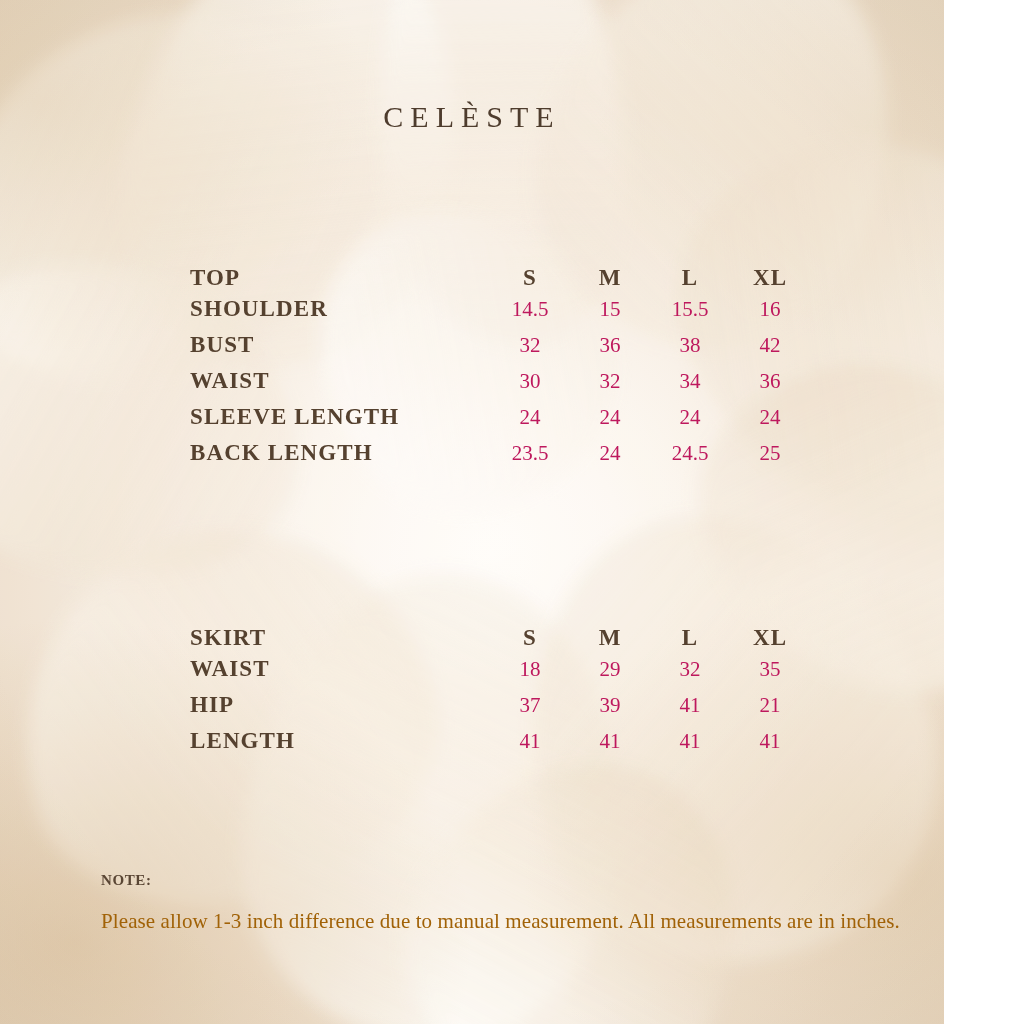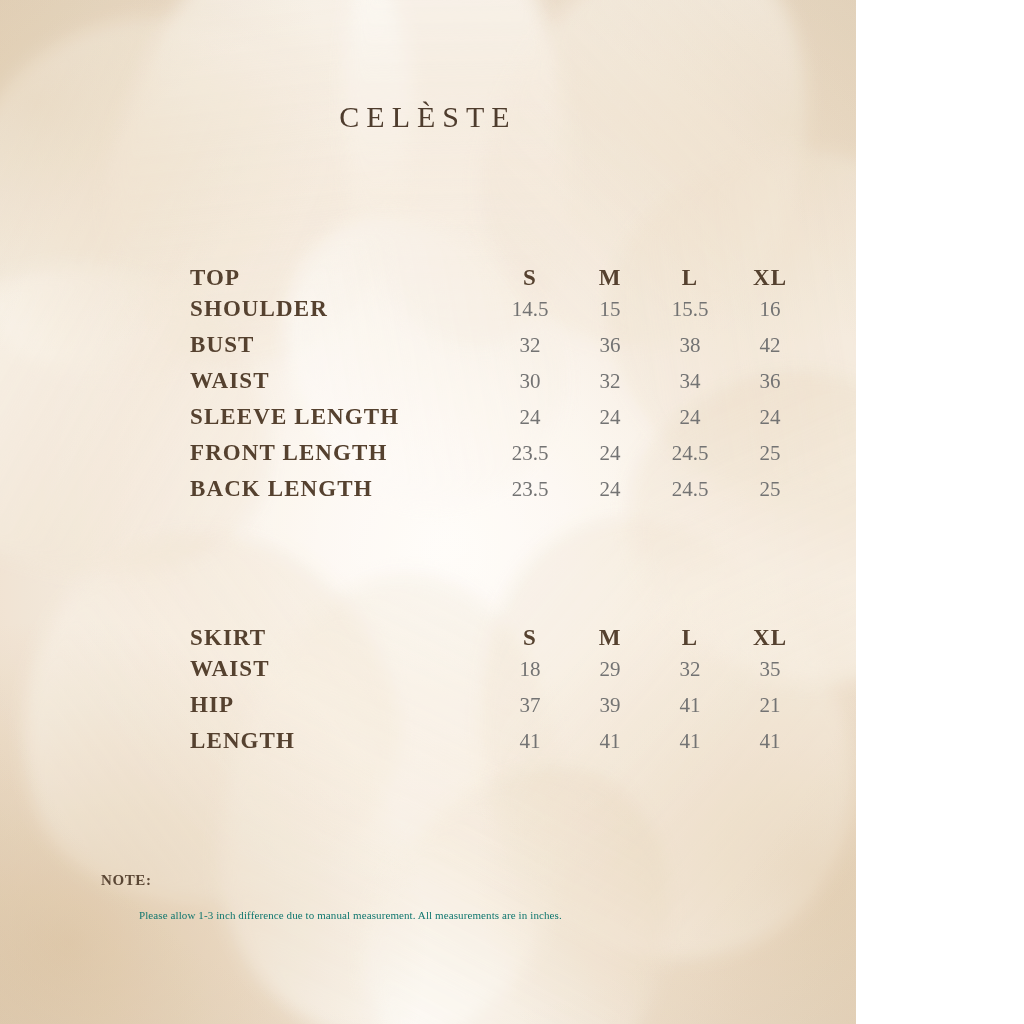--- a/index.html
+++ b/index.html
@@ -7,21 +7,21 @@
     padding: 0;
   }
   body {
     width: 1024px;
     height: 1024px;
     overflow: hidden;
     font-family: "Liberation Serif", serif;
   }
   #page {
     position: relative;
-    width: 856px;
+    width: 944px;
     height: 1024px;
     background: #efe6da;
     overflow: hidden;
   }
 
   
   .bg-layer {
     position: absolute;
     inset: 0;
     pointer-events: none;
@@ -128,42 +128,41 @@
   .size-h {
     text-align: center;
     font-size: 23px;
     font-weight: bold;
     letter-spacing: 1px;
     color: #55412f;
   }
   .val {
     text-align: center;
     font-size: 21px;
-    color: #737373;
+    color: #be185d;
     font-family: "Liberation Serif", serif;
   }
 
   .note {
     position: absolute;
     left: 101px;
     top: 872px;
     width: 840px;
     color: #5a4634;
   }
   .note-title {
     font-size: 15px;
     font-weight: bold;
     letter-spacing: .6px;
     margin-bottom: 20px;
   }
   .note-text {
-    font-size: 11px;
+    font-size: 21px;
     letter-spacing: .1px;
-    color: #0f766e;
-    margin-left: 38px;
+    color: #a16207;
   }
 </style>
 </head>
 <body>
 
 <div id="page">
 
   <div class="bg-layer bg-base"></div>
   <div class="bg-layer">
     <div class="petal p1"></div>
@@ -228,27 +227,20 @@
             <td class="val">36</td>
           </tr>
           <tr>
             <td class="lbl">SLEEVE LENGTH</td>
             <td class="val">24</td>
             <td class="val">24</td>
             <td class="val">24</td>
             <td class="val">24</td>
           </tr>
           <tr>
-            <td class="lbl">FRONT LENGTH</td>
-            <td class="val">23.5</td>
-            <td class="val">24</td>
-            <td class="val">24.5</td>
-            <td class="val">25</td>
-          </tr>
-          <tr>
             <td class="lbl">BACK LENGTH</td>
             <td class="val">23.5</td>
             <td class="val">24</td>
             <td class="val">24.5</td>
             <td class="val">25</td>
           </tr>
         </tbody>
       </table>
     </div>
 

